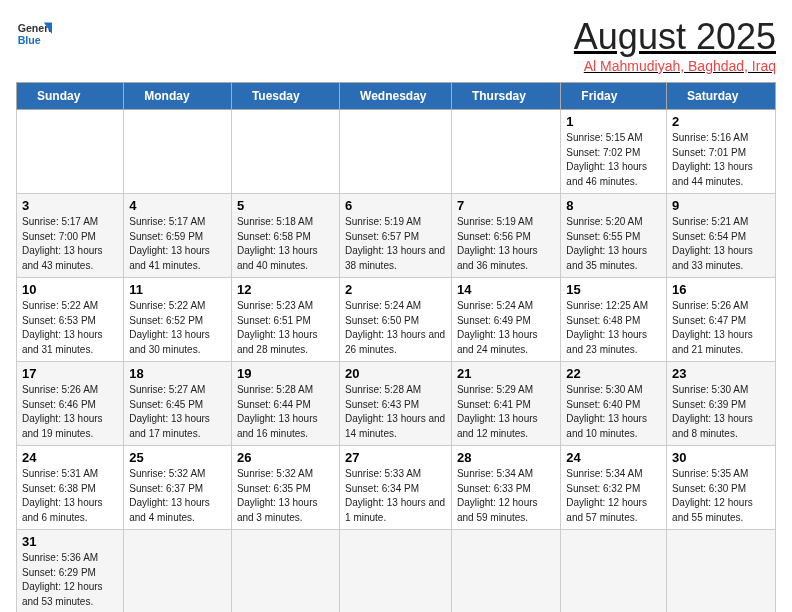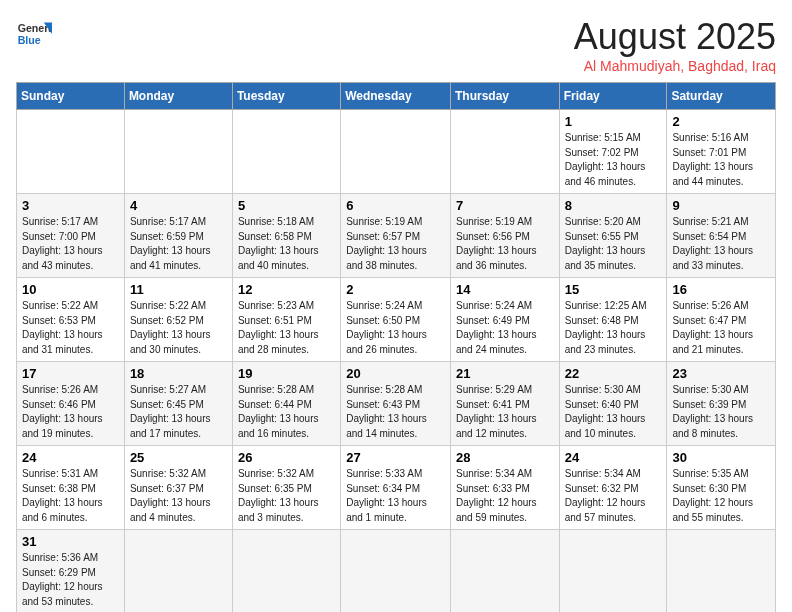--- a/index.html
+++ b/index.html
@@ -20,39 +20,40 @@
       display: flex;
       align-items: center;
       gap: 4px;
     }
     .logo-icon {
       width: 36px;
       height: 36px;
     }
     .title-area {
       text-align: right;
+      text-decoration: underline;
     }
     .cal-title {
       font-size: 36px;
       font-weight: normal;
       color: #222;
     }
     .cal-subtitle {
       font-size: 14px;
       color: #ef4444;
     }
     table {
       width: 100%;
       border-collapse: collapse;
       font-size: 10.5px;
     }
     thead tr th {
       background: #2a6db5;
       color: #fff;
-      padding: 6px 4px;
+      padding: 6px 20px;
       text-align: left;
       font-size: 12px;
       font-weight: bold;
       border: 1px solid #aaa;
     }
     tbody tr td {
       border: 1px solid #ccc;
       vertical-align: top;
       padding: 4px 5px;
       min-height: 80px;

